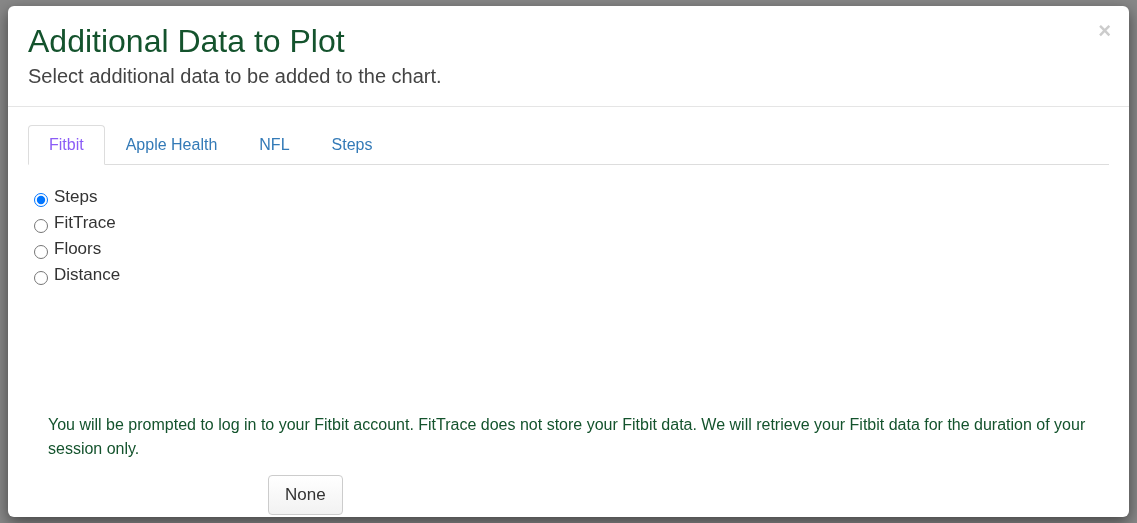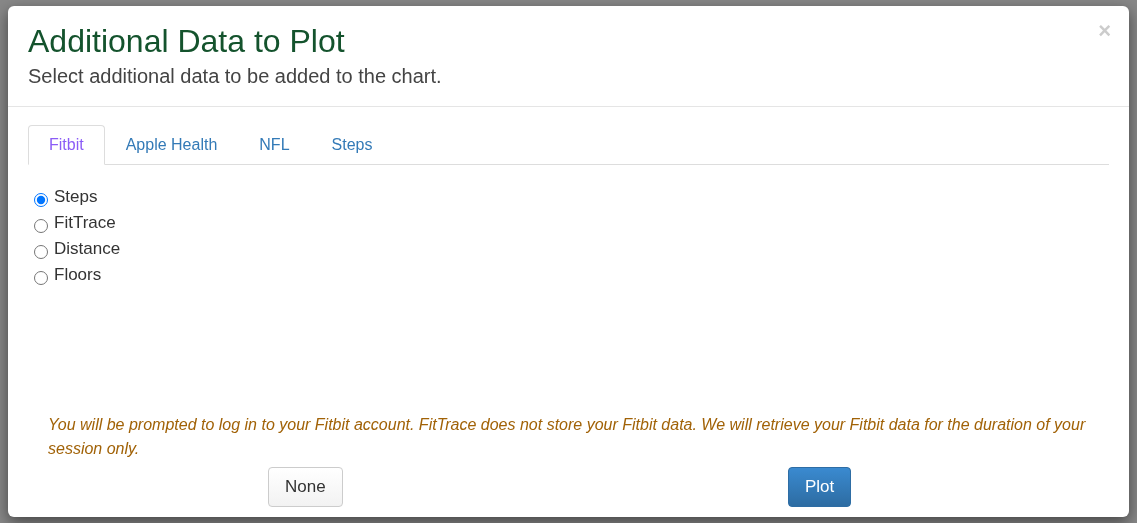--- a/index.html
+++ b/index.html
@@ -96,22 +96,21 @@
       margin-bottom: 6px;
       font-size: 17px;
       color: #333;
     }
     .radio-row input[type=radio] {
       margin-right: 6px;
       width: 14px;
       height: 14px;
     }
     .notice {
-      font-style: italic;
-      color: #a16207;
+      color: #14532d;
       font-size: 16px;
       line-height: 1.5;
       padding: 14px 20px 6px 20px;
     }
     .button-row {
       display: flex;
       padding: 0 20px 16px 20px;
       position: relative;
       height: 50px;
     }
@@ -132,21 +131,21 @@
     }
     .btn-primary {
       background: #337ab7;
       border-color: #2e6da4;
       color: #fff;
       background-image: linear-gradient(#3a8ad0,#2d6ca2);
     }
     .none-wrap {
       position: absolute;
       left: 240px;
-      top: 0;
+      top: 8px;
     }
     .plot-wrap {
       position: absolute;
       left: 760px;
       top: 0;
     }
     
     .scroll-area::-webkit-scrollbar { width: 16px; }
     .scroll-area::-webkit-scrollbar-track { background: #f0f0f0; }
     .scroll-area::-webkit-scrollbar-thumb { background: #c0c0c0; }
@@ -182,32 +181,29 @@
       <label class="radio-row">
         <input type="radio" name="metric" checked="" style="">
         <span>Steps</span>
       </label>
       <label class="radio-row">
         <input type="radio" name="metric" style="">
         <span>FitTrace</span>
       </label>
       <label class="radio-row">
         <input type="radio" name="metric" style="">
+        <span>Floors</span>
+      </label>
+      <label class="radio-row">
+        <input type="radio" name="metric" style="">
         <span>Distance</span>
-      </label>
-      <label class="radio-row">
-        <input type="radio" name="metric" style="">
-        <span>Floors</span>
       </label>
     </div>
 
     <div class="notice">You will be prompted to log in to your Fitbit account. FitTrace does not store your Fitbit data. We will retrieve your Fitbit data for the duration of your session only.</div>
 
     <div class="button-row">
       <div class="none-wrap">
         <button class="btn btn-default">None</button>
       </div>
-      <div class="plot-wrap">
-        <button class="btn btn-primary">Plot</button>
-      </div>
     </div>
   </div>
 </div>
 
 </body></html>

